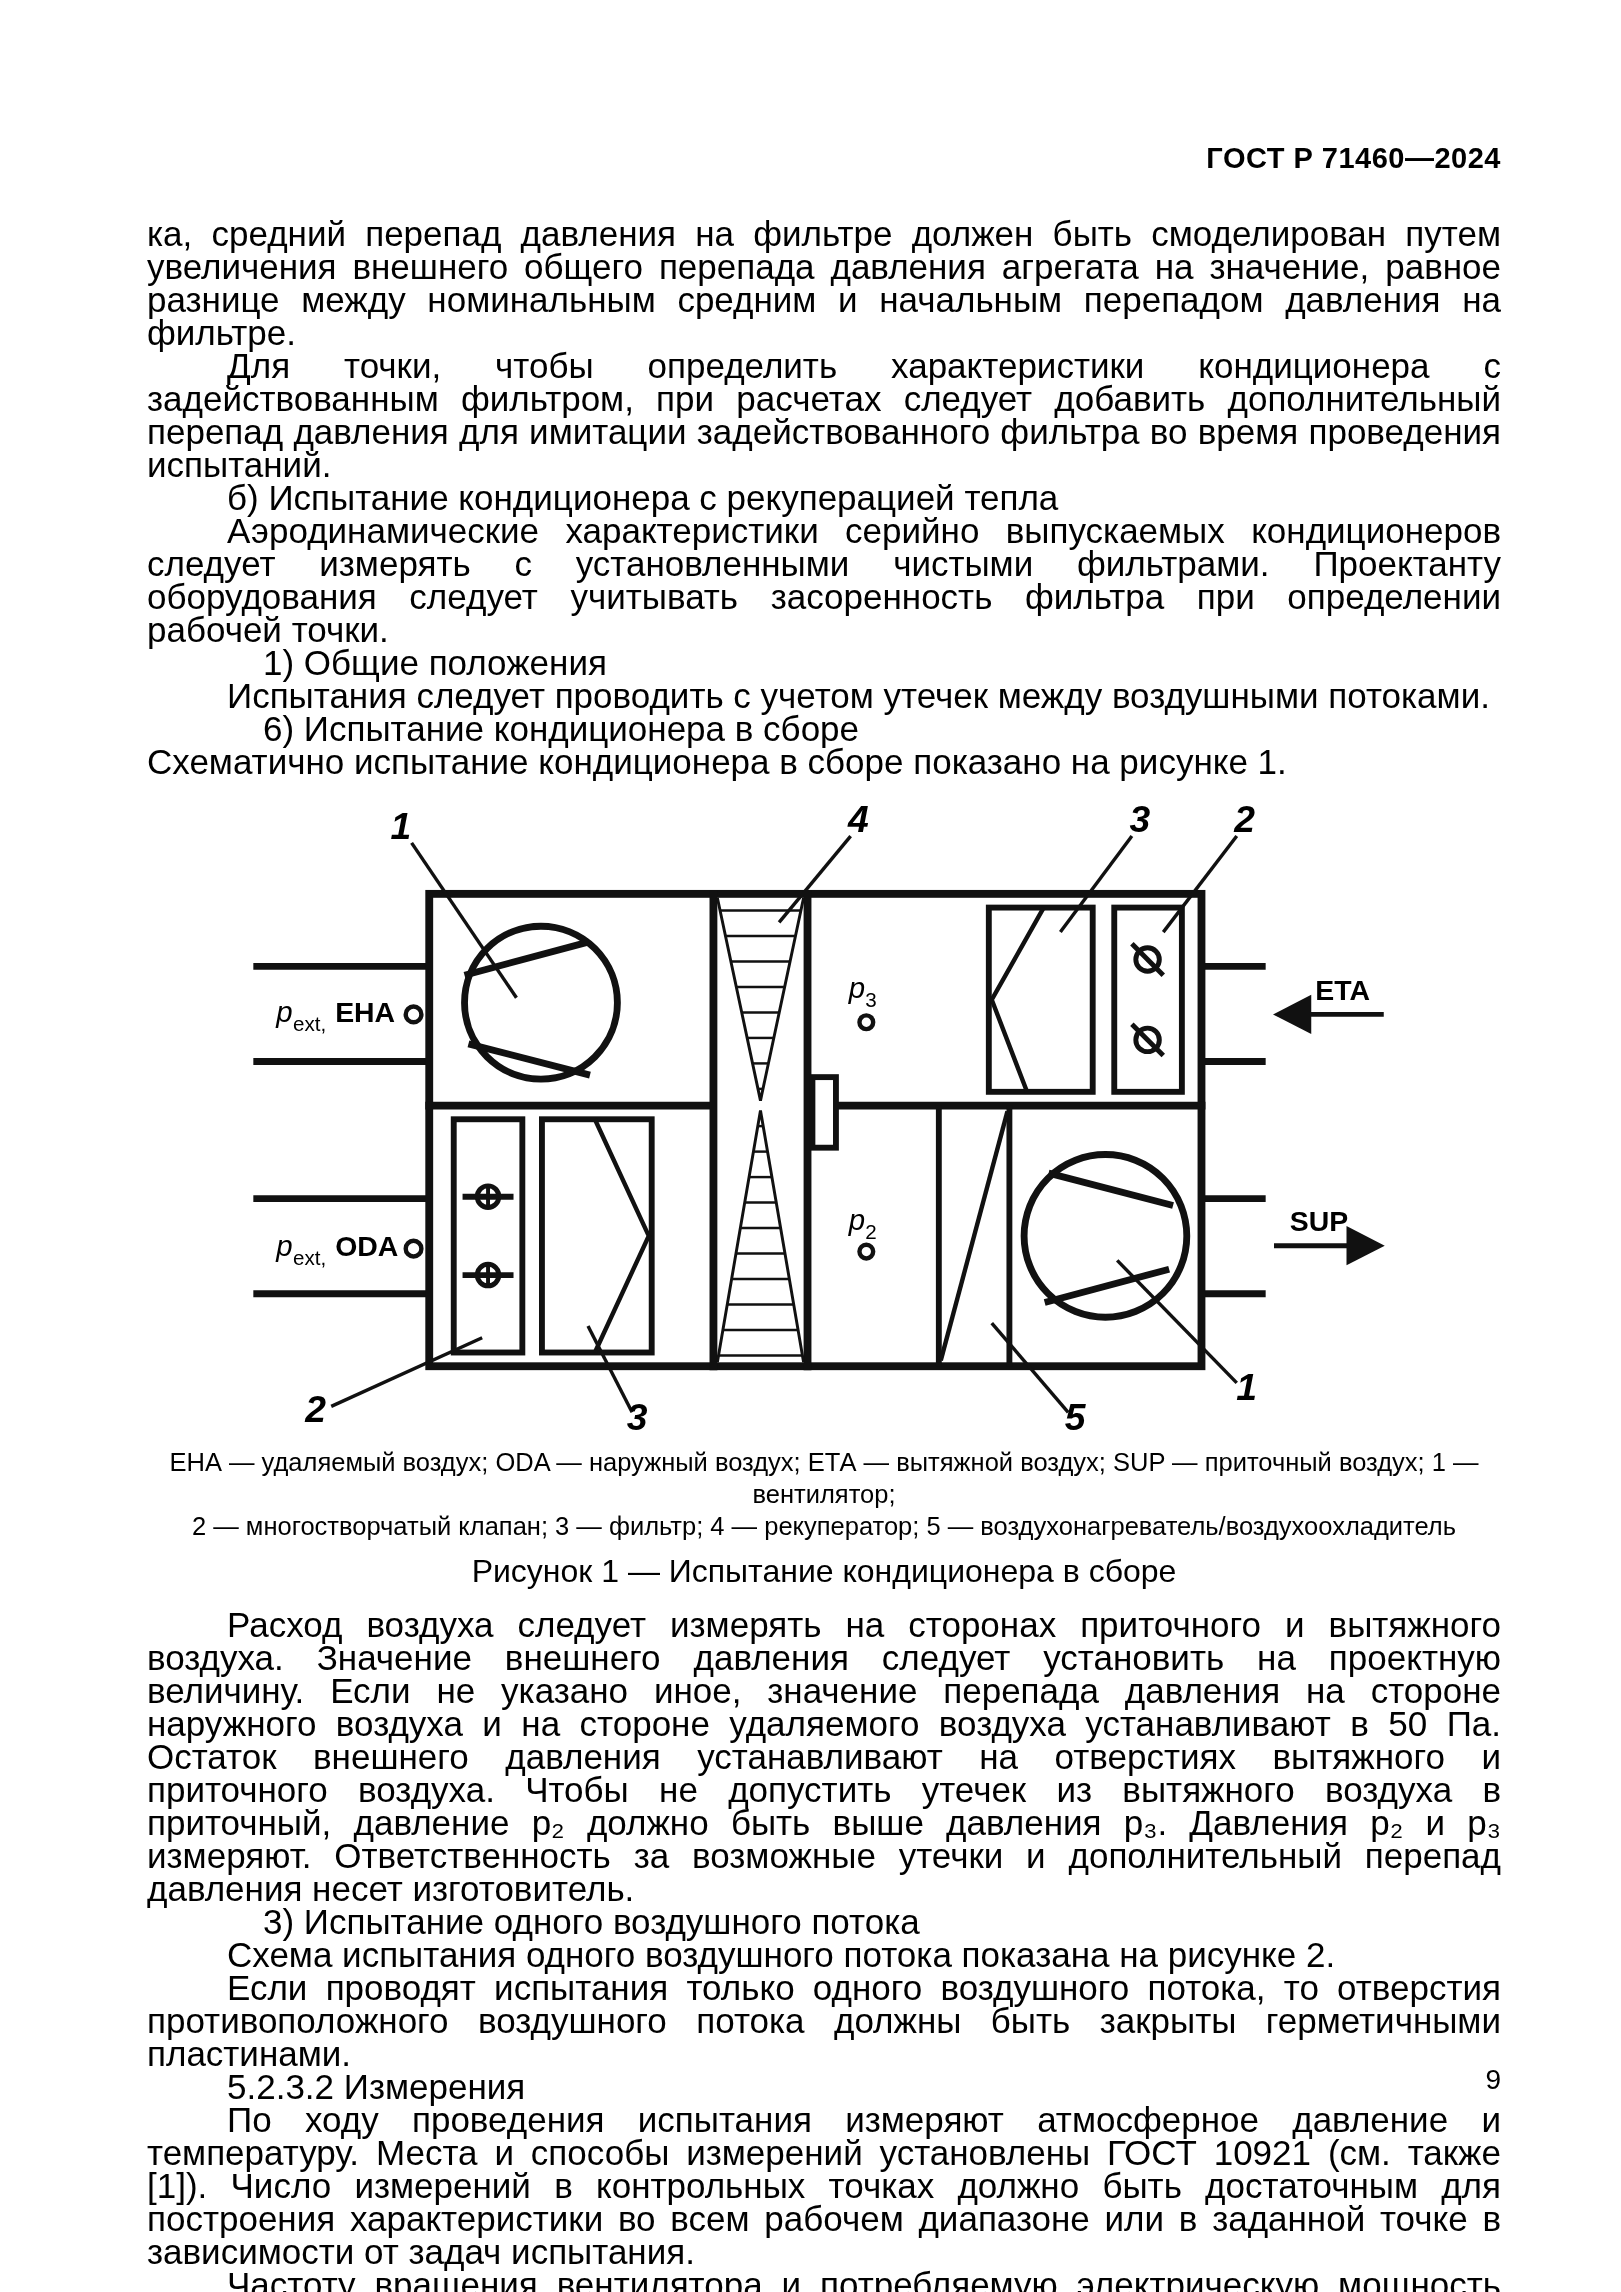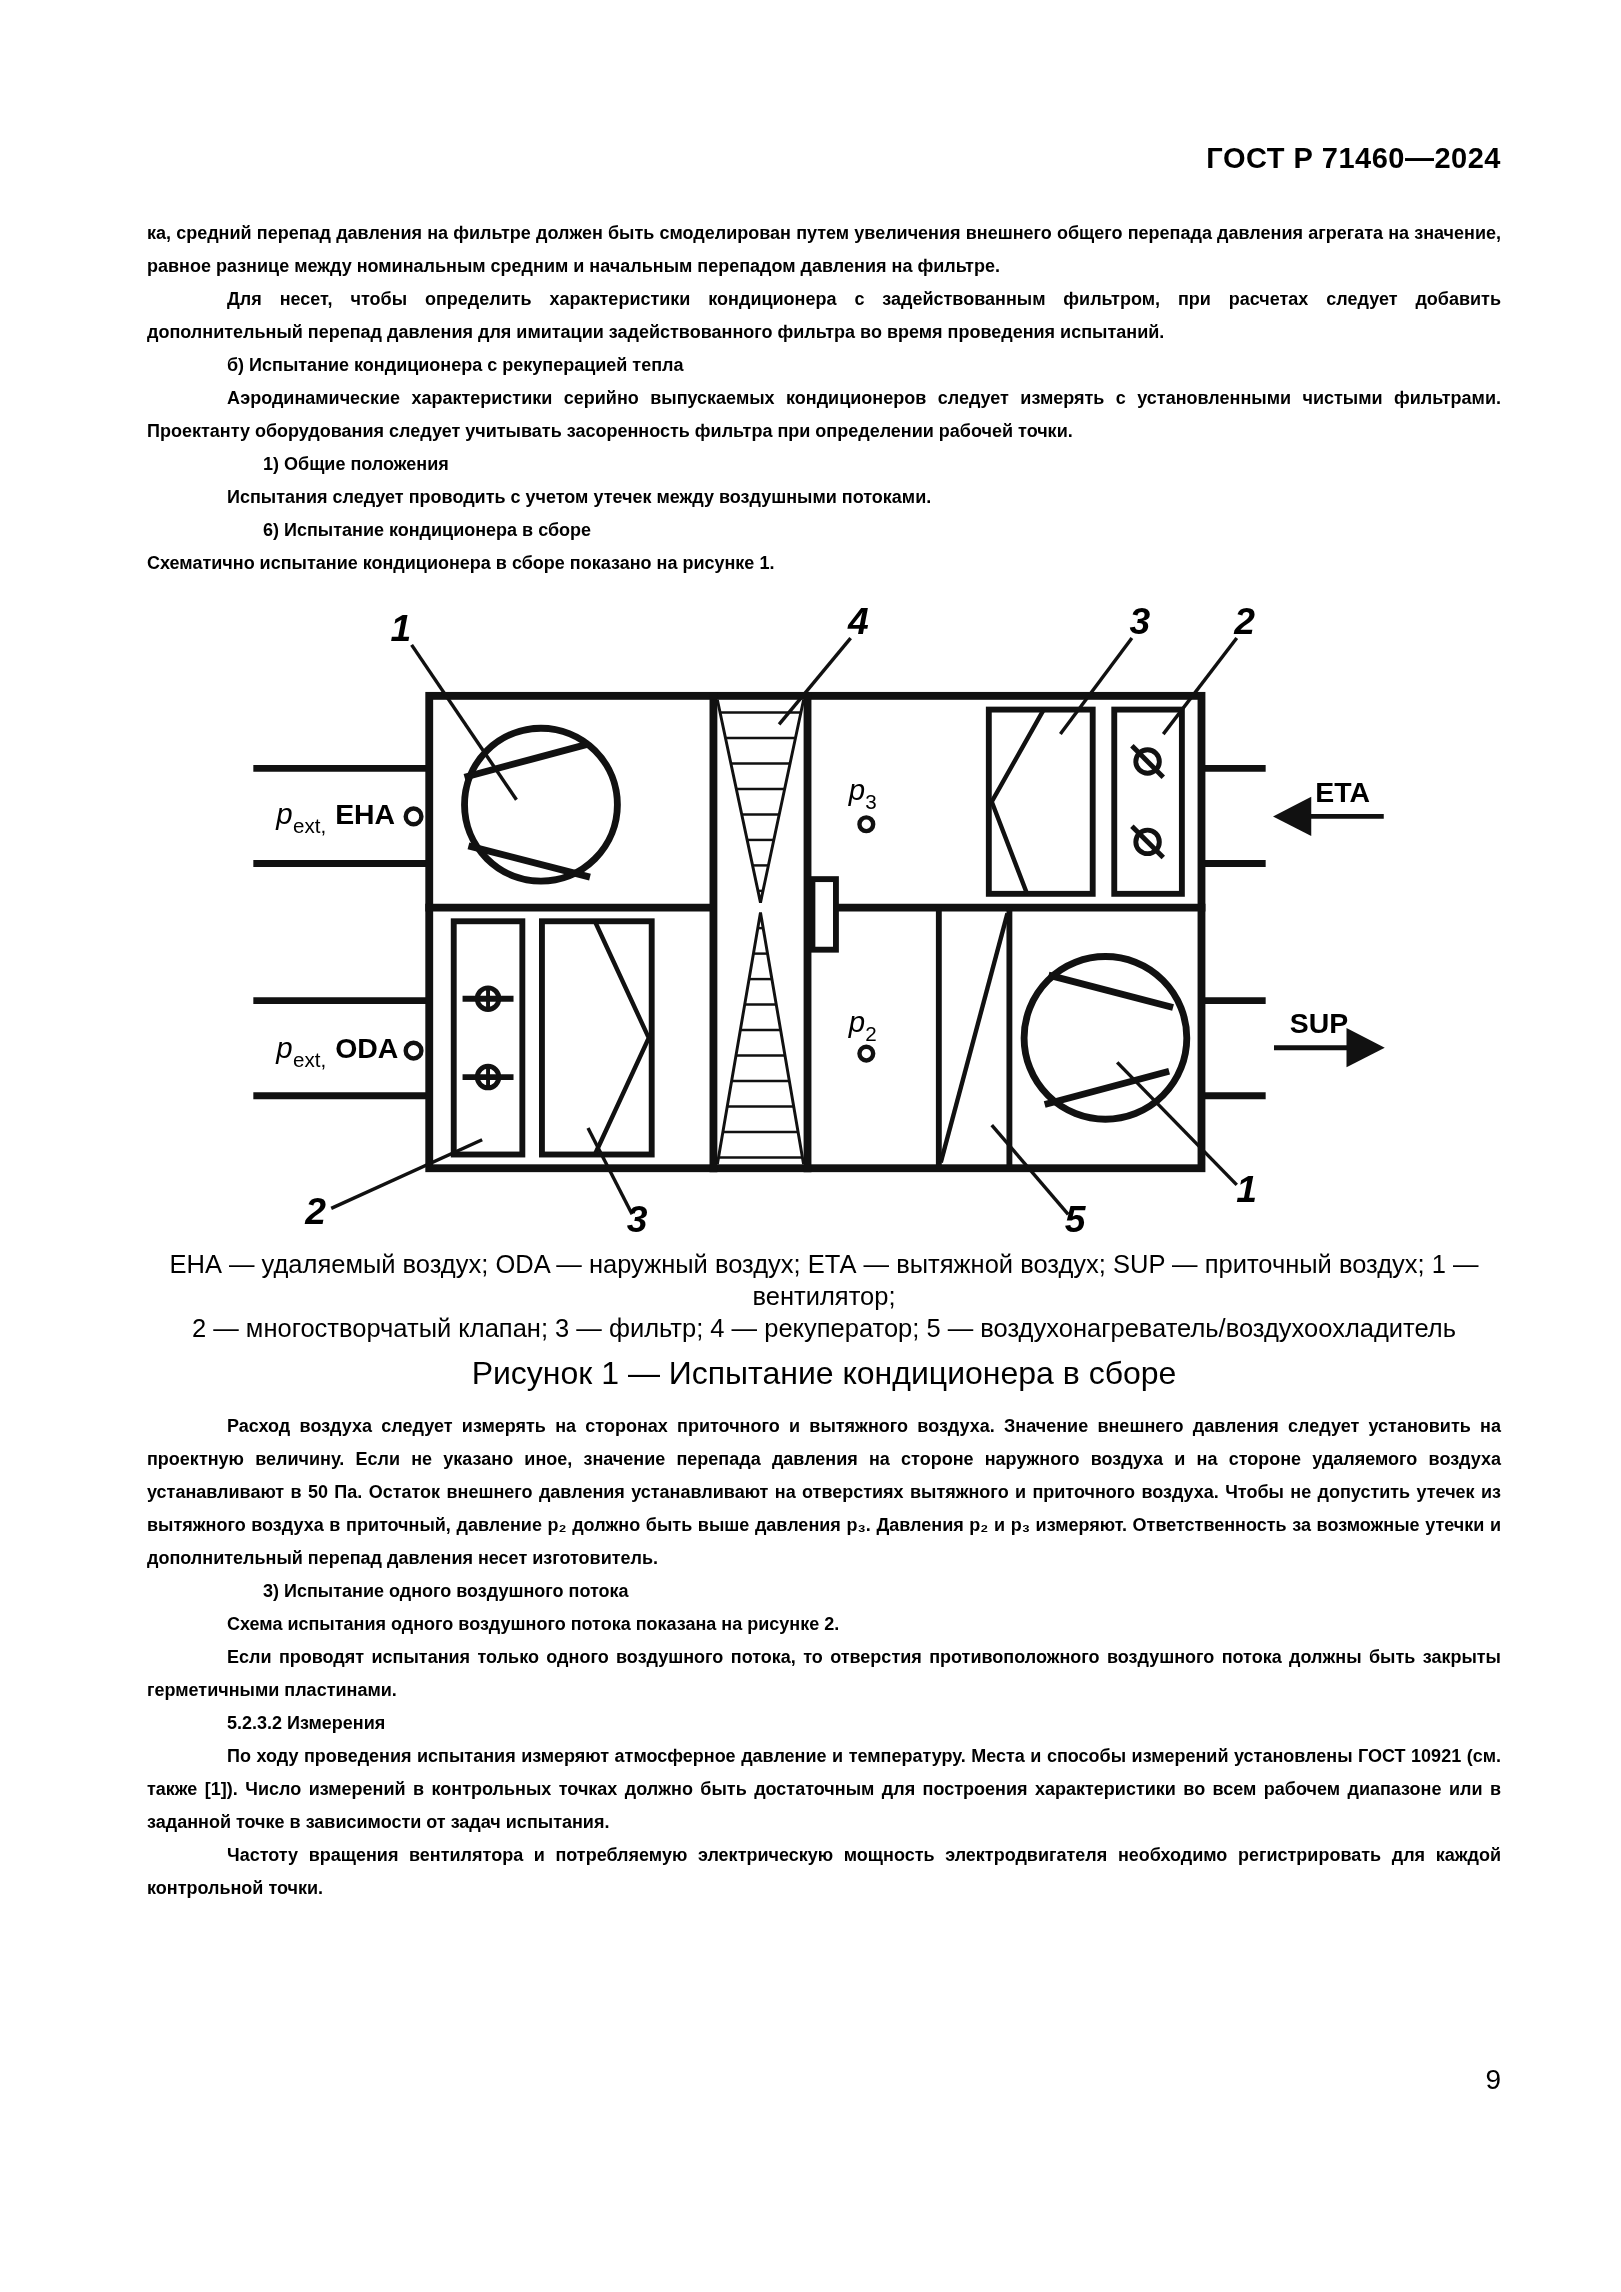--- a/index.html
+++ b/index.html
@@ -9,23 +9,22 @@
     padding:143px 120px 0 147px;
     font-family:"Liberation Sans","DejaVu Sans",sans-serif;
   }
   .header{
     text-align:right;font-size:29px;font-weight:bold;line-height:31px;
     letter-spacing:0.5px;
   }
   .body1{margin-top:43px;}
   .body2{margin-top:21px;}
   p{
-    margin:0;text-align:justify;font-size:18px;line-height:33px;
+    margin:0;text-align:justify;font-size:35px;line-height:33px;
     hyphens:none;
-    font-weight:bold;
   }
   p.ind1{text-indent:80px;}
   p.ind2{text-indent:116px;}
   .figure{position:relative;height:652px;margin-top:3.9px;}
   .figure svg{position:absolute;left:98px;top:0;}
   .legend{text-align:center;font-size:25.5px;line-height:32px;margin-top:12px;}
   .caption{text-align:center;font-size:32px;line-height:31px;margin-top:13.7px;}
   .pagenum{position:absolute;top:2064px;right:120px;font-size:28px;}
   
   .t-num{font-size:38px;font-weight:bold;font-style:italic;}
@@ -35,21 +34,21 @@
 </style>
 </head>
 <body>
 
 <div class="page">
 
   <div class="header">ГОСТ Р 71460—2024</div>
 
   <div class="body1">
     <p class="ind0">ка, средний перепад давления на фильтре должен быть смоделирован путем увеличения внешнего общего перепада давления агрегата на значение, равное разнице между номинальным средним и начальным перепадом давления на фильтре.</p>
-    <p class="ind1">Для несет, чтобы определить характеристики кондиционера с задействованным фильтром, при расчетах следует добавить дополнительный перепад давления для имитации задействованного фильтра во время проведения испытаний.</p>
+    <p class="ind1">Для точки, чтобы определить характеристики кондиционера с задействованным фильтром, при расчетах следует добавить дополнительный перепад давления для имитации задействованного фильтра во время проведения испытаний.</p>
     <p class="ind1">б) Испытание кондиционера с рекуперацией тепла</p>
     <p class="ind1">Аэродинамические характеристики серийно выпускаемых кондиционеров следует измерять с установленными чистыми фильтрами. Проектанту оборудования следует учитывать засоренность фильтра при определении рабочей точки.</p>
     <p class="ind2">1) Общие положения</p>
     <p class="ind1">Испытания следует проводить с учетом утечек между воздушными потоками.</p>
     <p class="ind2">6) Испытание кондиционера в сборе</p>
     <p class="ind0">Схематично испытание кондиционера в сборе показано на рисунке 1.</p>
   </div>
 
   <div class="figure">
     <svg viewBox="250 695 1200 665" width="1176" height="652" style="font-family:&quot;Liberation Sans&quot;,&quot;DejaVu Sans&quot;,sans-serif">

